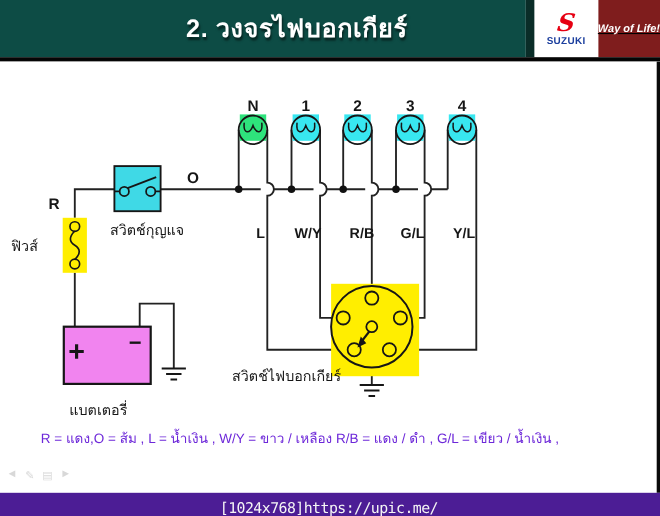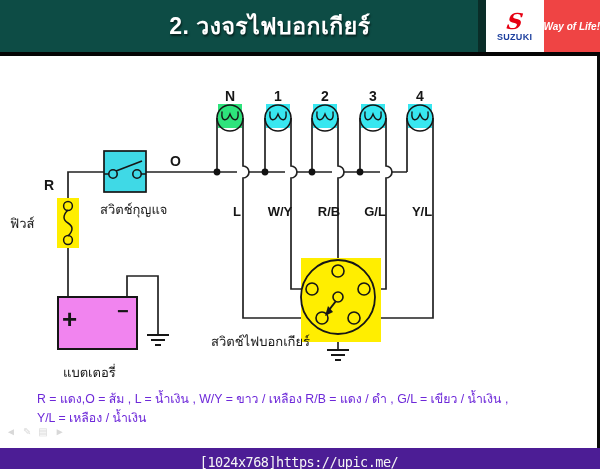--- a/index.html
+++ b/index.html
@@ -21,21 +21,21 @@
   .logo-box{
     width:58px;height:52px;background:#ffffff;display:flex;flex-direction:column;
     align-items:center;justify-content:center;line-height:1;
   }
   .suzuki-s{
     color:#e60012;font-size:22px;font-weight:900;font-style:italic;
     transform:skewX(-8deg);margin-bottom:1px;font-family:"DejaVu Serif",serif;
   }
   .suzuki-word{color:#1c3f9e;font-size:9px;font-weight:900;letter-spacing:0.3px;}
   .wayoflife-box{
-    flex:1;height:52px;background:#ef4444;display:flex;align-items:center;justify-content:center;
+    flex:1;height:52px;background:#7f1d1d;display:flex;align-items:center;justify-content:center;text-decoration:underline;
   }
   .wayoflife{color:#ffffff;font-size:10px;font-weight:bold;font-style:italic;white-space:nowrap;}
   .header-underline{position:absolute;left:0;top:52px;width:600px;height:4px;background:#050505;}
   
   .content{position:absolute;left:0;top:56px;width:600px;height:392px;background:#ffffff;}
   .right-frame{position:absolute;right:0;top:56px;width:3px;height:392px;background:#0a0a0a;}
   svg text{font-family:"Liberation Sans",sans-serif;fill:#161616;}
   .lamp-label{font-size:14px;font-weight:bold;text-anchor:middle;}
   .wire-label{font-size:13px;font-weight:bold;text-anchor:middle;}
   .thai-label{font-size:13px;}
@@ -196,21 +196,20 @@
   <g stroke="#161616" stroke-width="2">
     <path d="M327 294 H349"></path>
     <path d="M331 299 H345"></path>
     <path d="M335 304 H341"></path>
   </g>
 </svg>
 
   
   <div class="legend">
     <div>R   =  แดง,O  =   ส้ม , L   =   น้ำเงิน , W/Y  =  ขาว / เหลือง   R/B   =   แดง / ดำ , G/L   =   เขียว / น้ำเงิน ,</div>
-    <div>Y/L   =   เหลือง / น้ำเงิน</div>
   </div>
 
   
   <div class="presenter-toolbar">
     <span>◄</span>
     <span>✎</span>
     <span>▤</span>
     <span>►</span>
   </div>
 </div>

